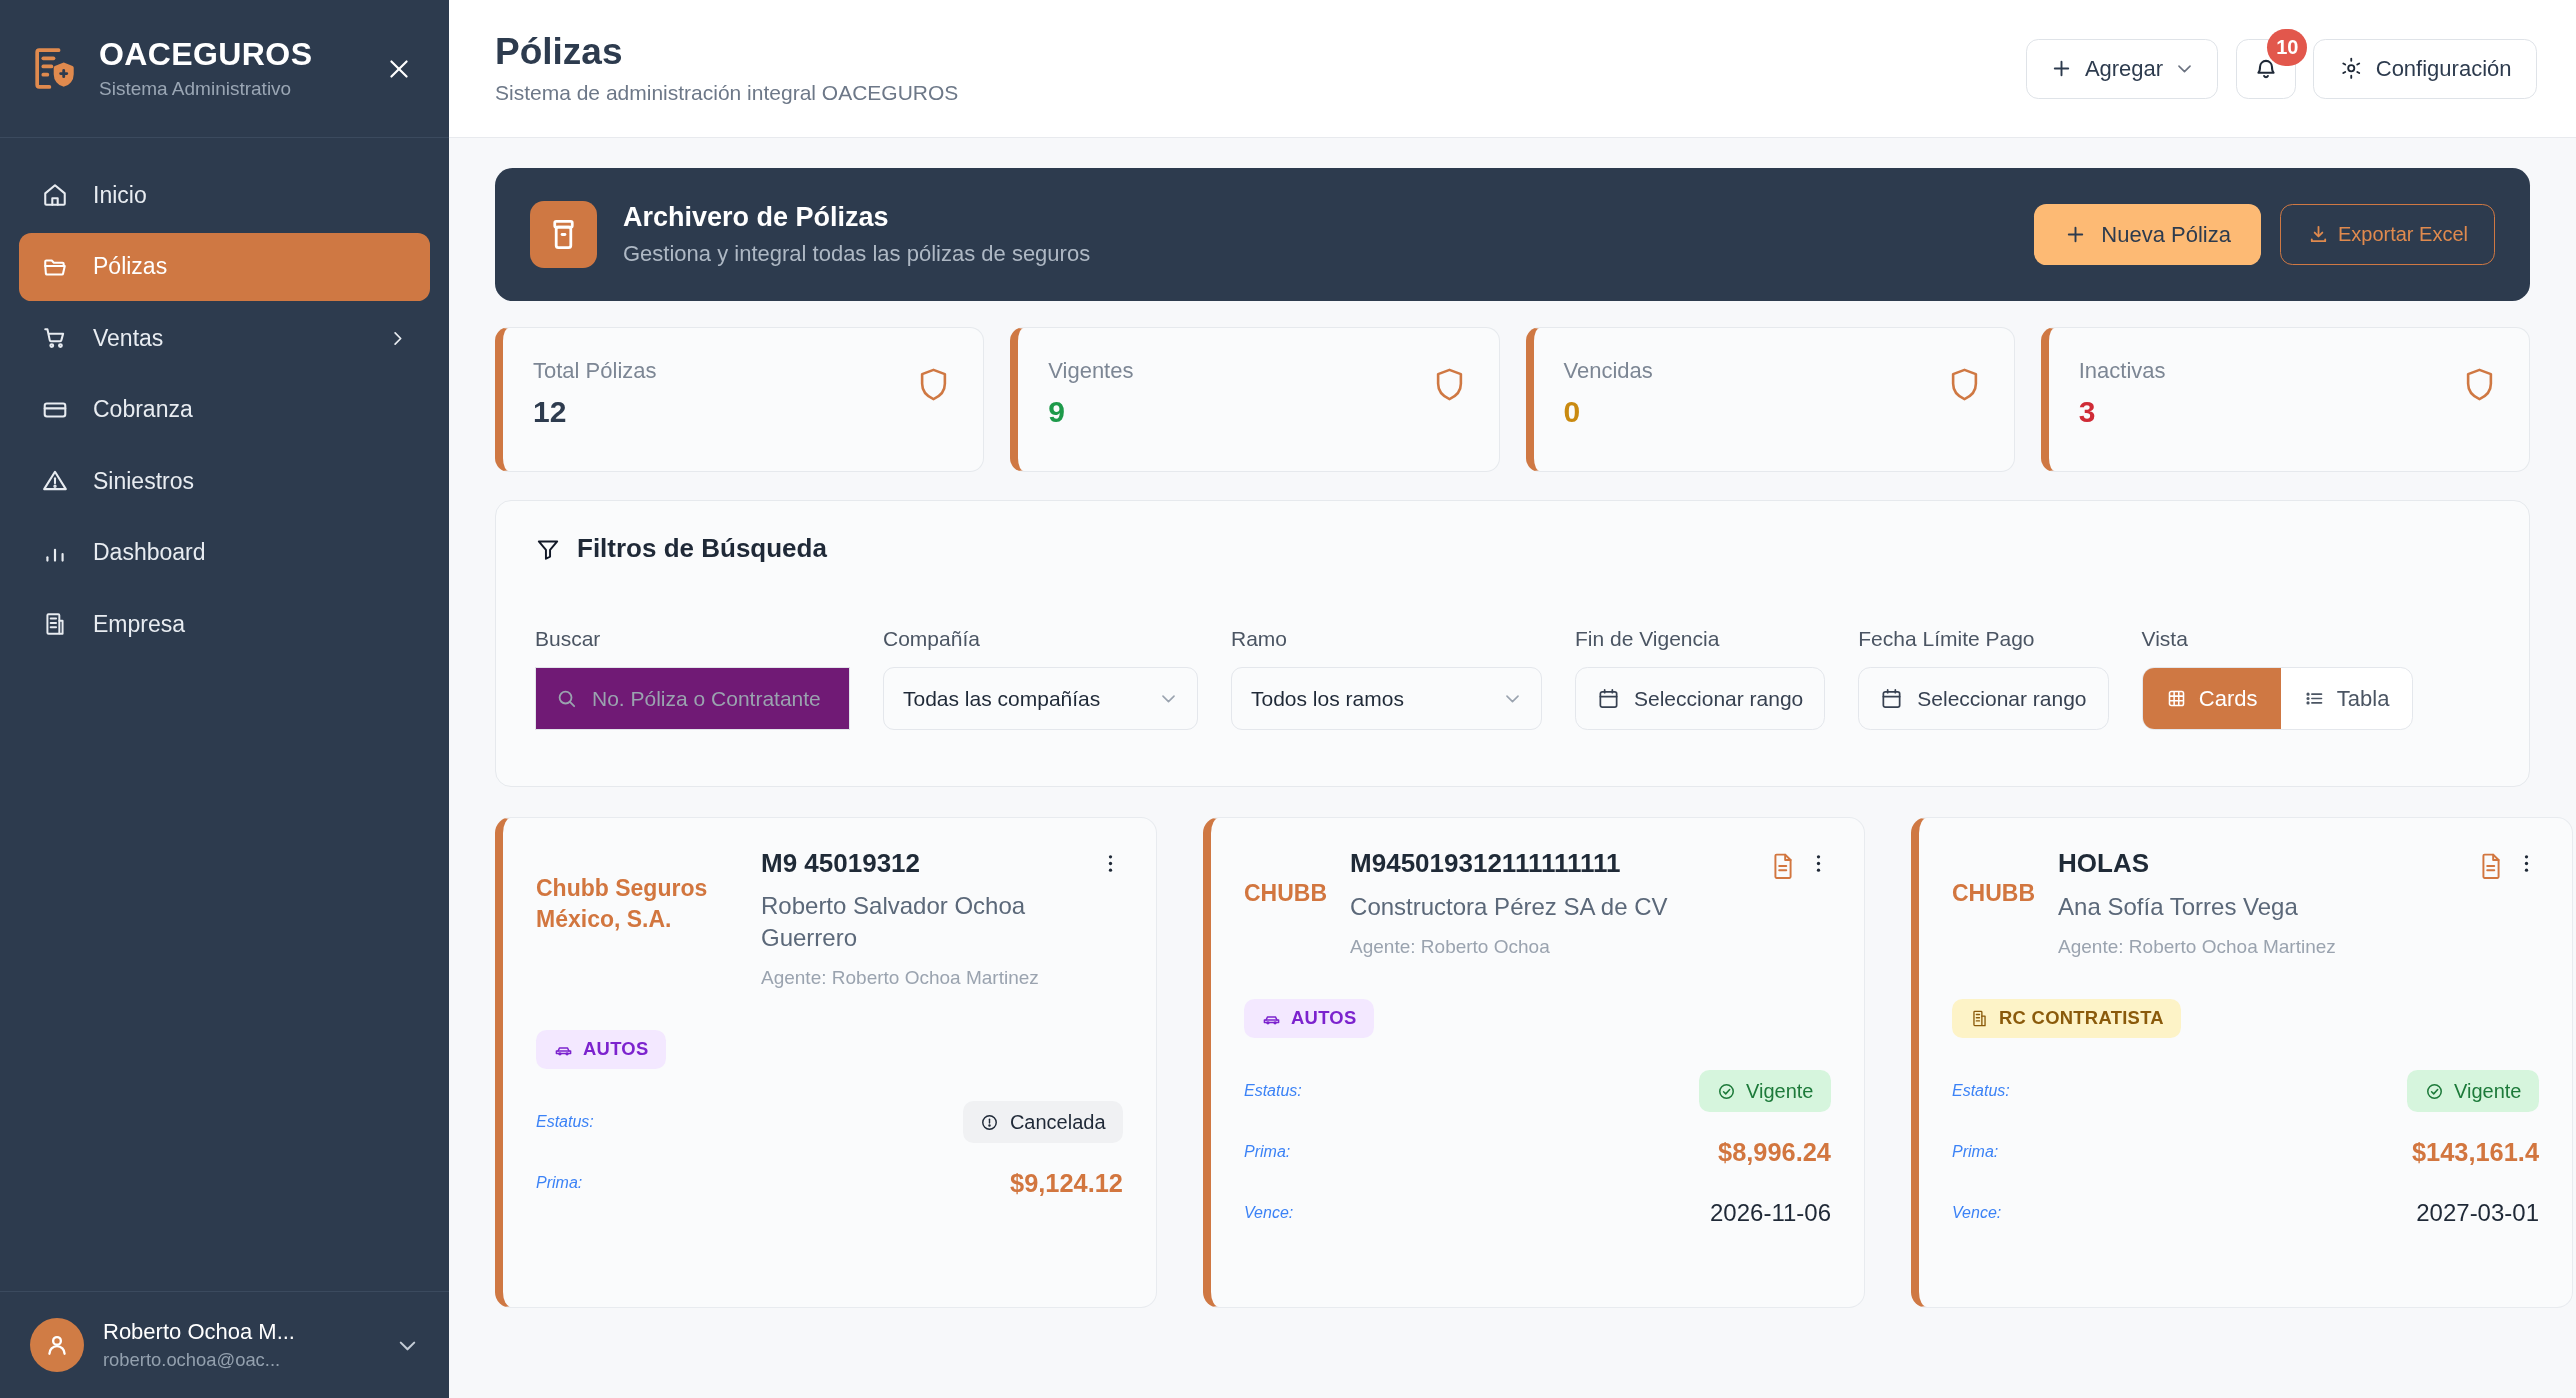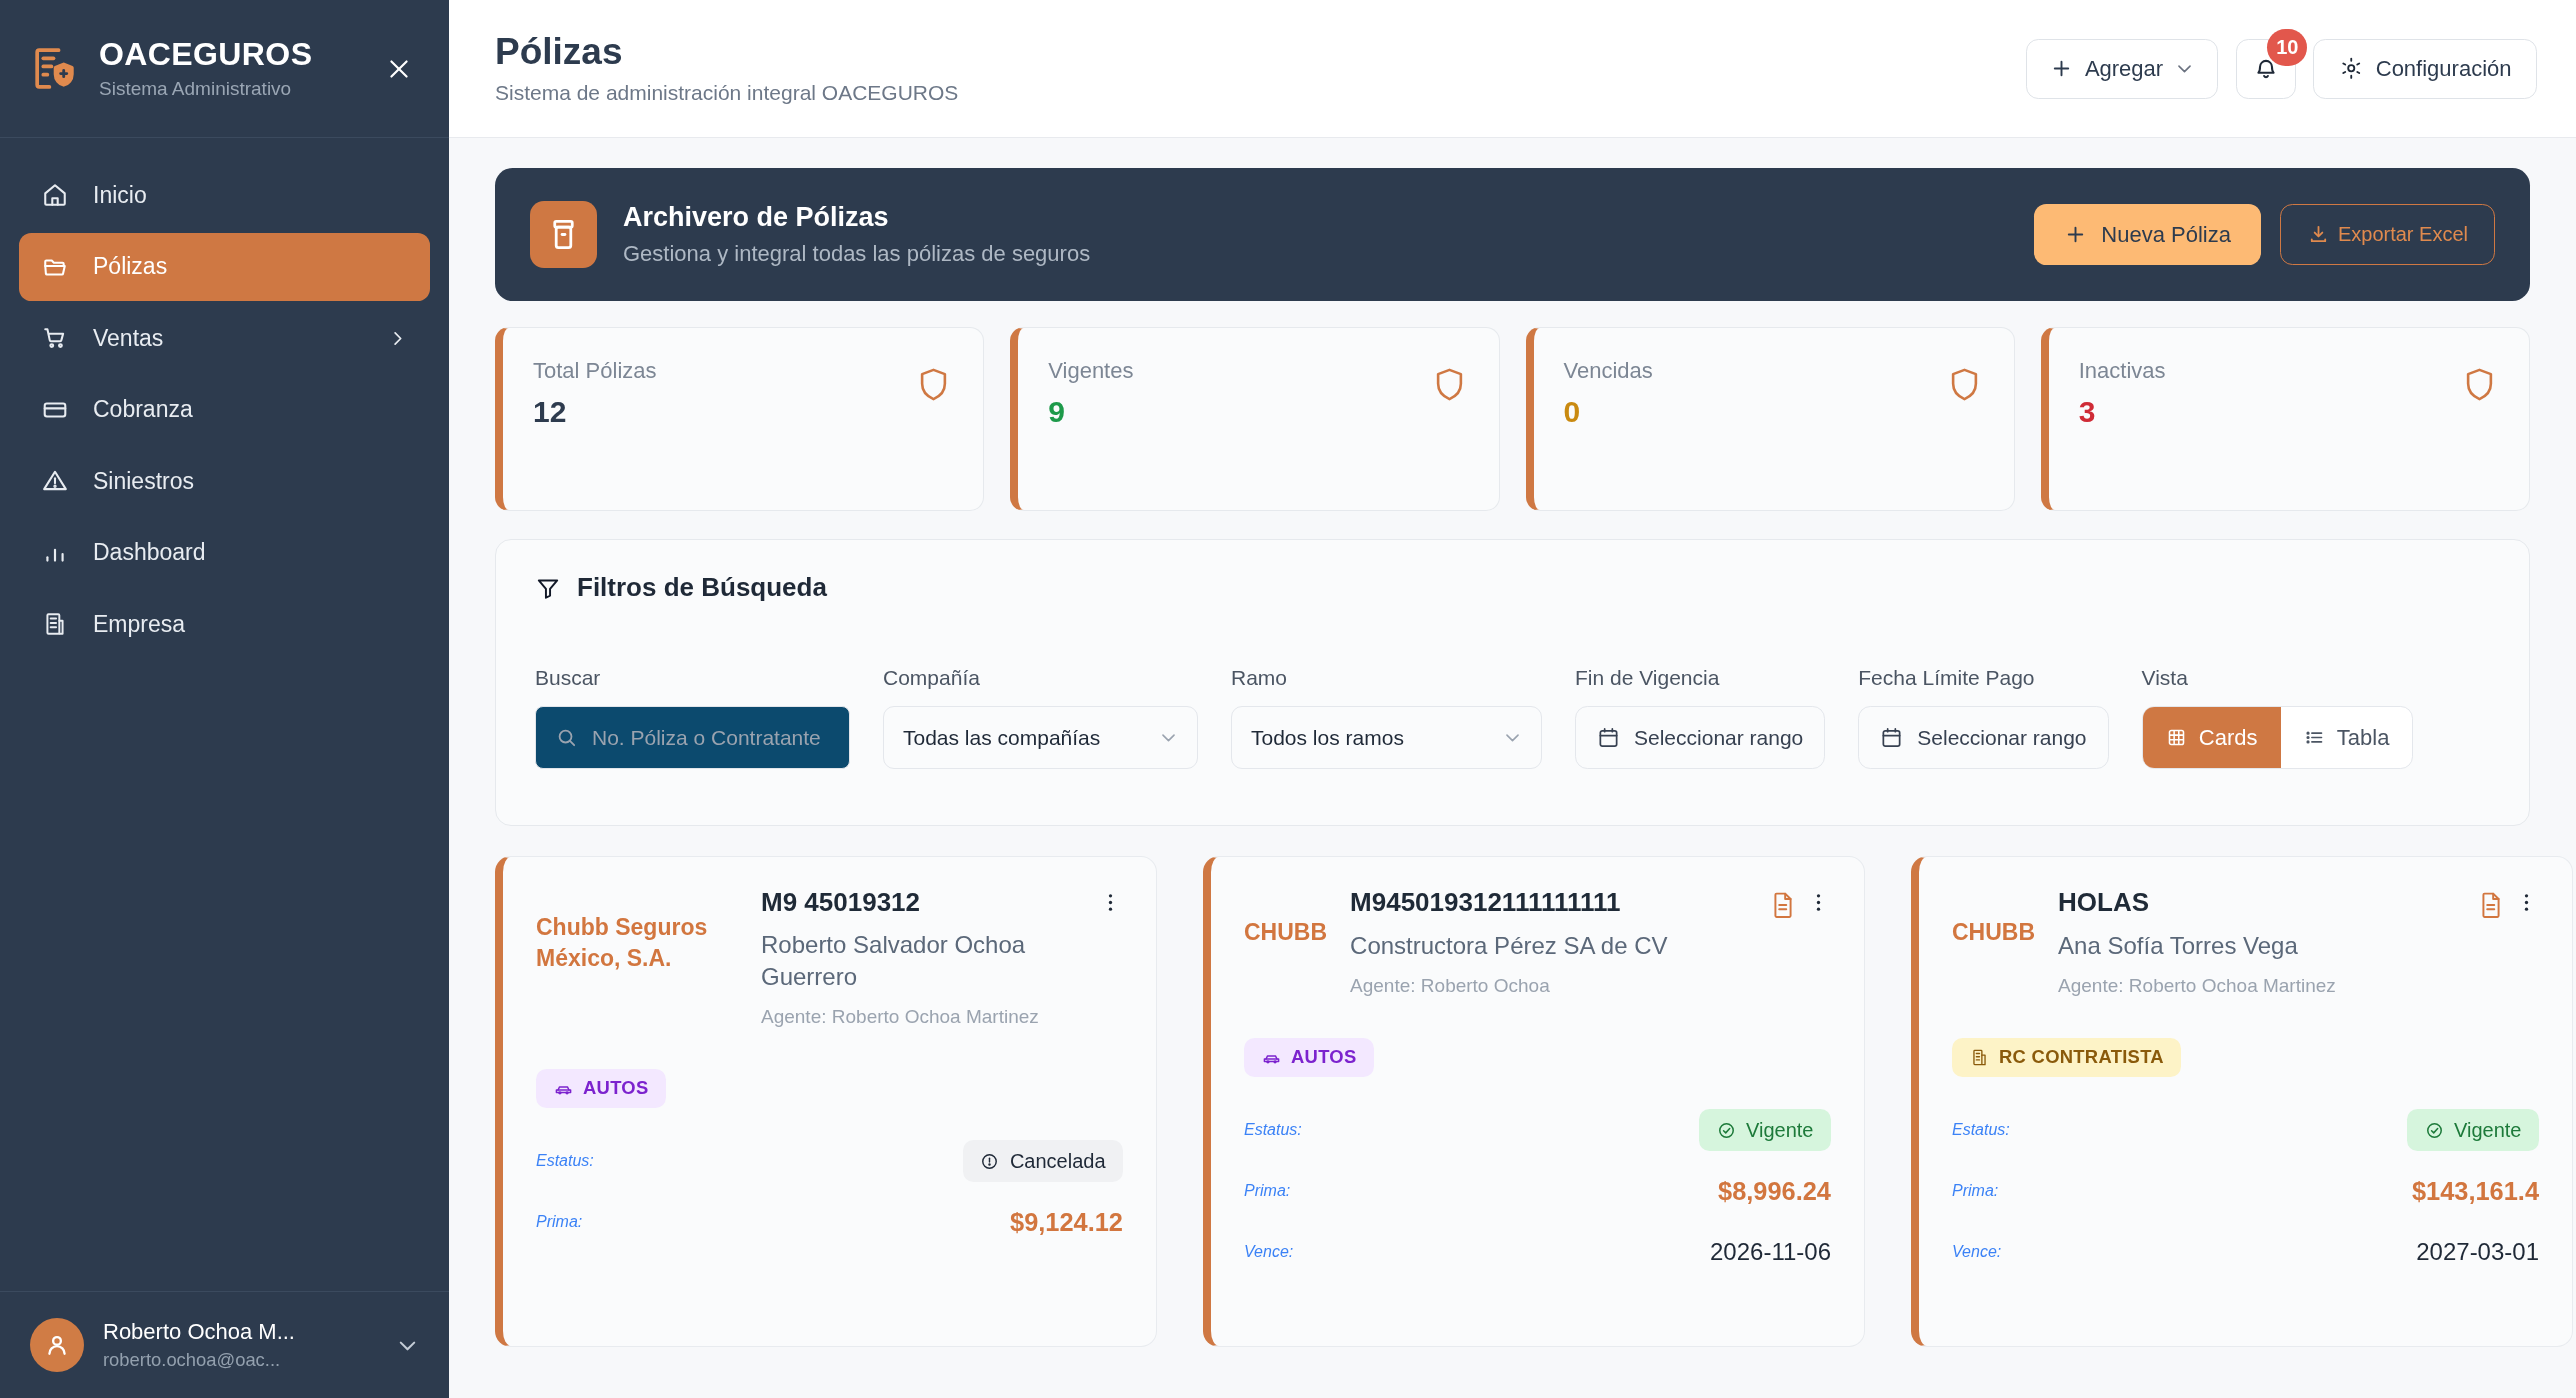--- a/index.html
+++ b/index.html
@@ -87,37 +87,37 @@
   .banner-sub { color:#aeb8c4; font-size: 22px; margin-top: 8px; }
   .banner-actions { display:flex; gap: 19px; align-items:center; }
   .btn-nueva { height: 61px; padding: 0 30px; background:#fdba74; border:none; border-radius:12.3px;
                display:flex; align-items:center; gap:14px; font-size:22px; color:#2d3b4e; cursor:pointer; font-family:inherit;}
   .btn-export { height: 61px; padding: 0 26px; background:transparent; border:0.9px solid #cf7843; border-radius:12.3px;
                display:flex; align-items:center; gap:8px; font-size:20px; color:#e08a4e; cursor:pointer; font-family:inherit;}
 
   
   .stats { display:flex; gap: 26px; margin-bottom: 28px; }
   .stat {
-    flex:1; height: 184px; background:#fafbfc; border:0.9px solid #e6e9ed; border-radius: 14px;
+    flex:1; height: 145px; background:#fafbfc; border:0.9px solid #e6e9ed; border-radius: 14px;
     border-left: 8px solid #cf7843; padding: 30px 30px; display:flex; align-items:flex-start;
     justify-content:space-between; position:relative;
   }
   .stat-label { font-size: 22px; color:#7c8694; }
   .stat-value { font-size: 30px; font-weight: 700; margin-top: 10.5px; color:#2d3b4e; }
   .stat-ico { width: 39px; height: 39px; margin-top: 7px; }
 
   
   .filters { background:#fafbfc; border:0.9px solid #e6e9ed; border-radius: 16px; padding: 32px 39px 56px 39px; margin-bottom: 30px; }
   .f-head { display:flex; align-items:center; gap: 16px; margin-bottom: 35px; }
   .f-title { font-size: 26px; font-weight: 600; color:#1f2937; }
   .f-row { display:flex; gap: 33px; align-items:flex-end; }
   .f-col { display:flex; flex-direction: column; margin-top: 28px; }
   .f-label { font-size: 21px; color:#4b5563; margin-bottom: 16px; }
   .f-input {
-    height: 63px; border:0.9px solid #e2e5ea; border-radius: 8px; background:#0c4a6e;
+    height: 63px; border:0.9px solid #e2e5ea; border-radius: 1px; background:#701a75;
     display:flex; align-items:center; gap: 14px; padding: 0 19px; font-size:21px; color:#9aa3af;
     overflow:hidden; white-space:nowrap; cursor:text;
   }
   .f-select {
     height: 63px; border:0.9px solid #e4e7ec; border-radius: 11px; background:#fafbfc;
     display:flex; align-items:center; padding: 0 19px; font-size:21px; color:#1f2937; cursor:pointer; gap:12.3px;
   }
   .f-select .sv { flex:1; white-space:nowrap; }
   .f-date {
     height: 63px; border:0.9px solid #e4e7ec; border-radius: 12.3px; background:#fafbfc;

